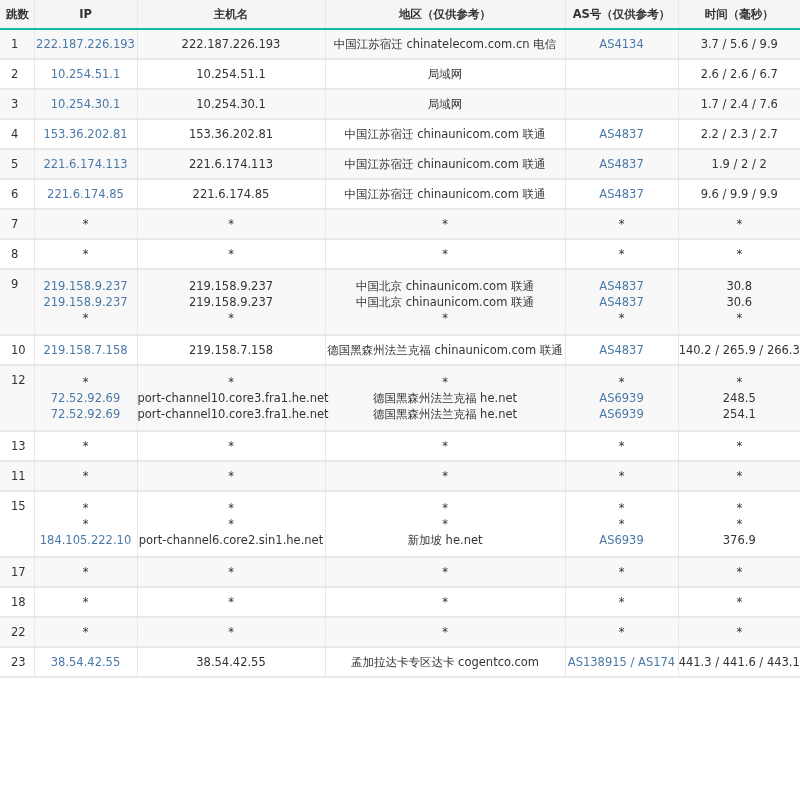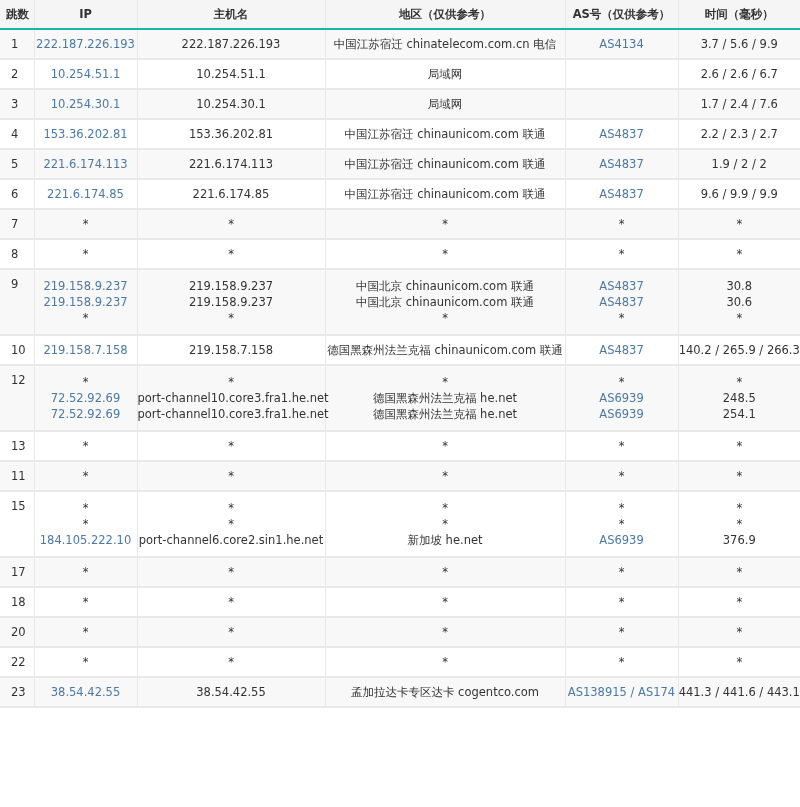--- a/index.html
+++ b/index.html
@@ -356,38 +356,20 @@
           <span class="line">*</span>
         </td>
         <td>
           <span class="line">*</span>
         </td>
         <td>
           <span class="line">*</span>
         </td>
       </tr>
       <tr class="single">
-        <td class="hop">20</td>
-        <td>
-          <span class="line">*</span>
-        </td>
-        <td>
-          <span class="line">*</span>
-        </td>
-        <td>
-          <span class="line">*</span>
-        </td>
-        <td>
-          <span class="line">*</span>
-        </td>
-        <td>
-          <span class="line">*</span>
-        </td>
-      </tr>
-      <tr class="single">
         <td class="hop">22</td>
         <td>
           <span class="line">*</span>
         </td>
         <td>
           <span class="line">*</span>
         </td>
         <td>
           <span class="line">*</span>
         </td>

